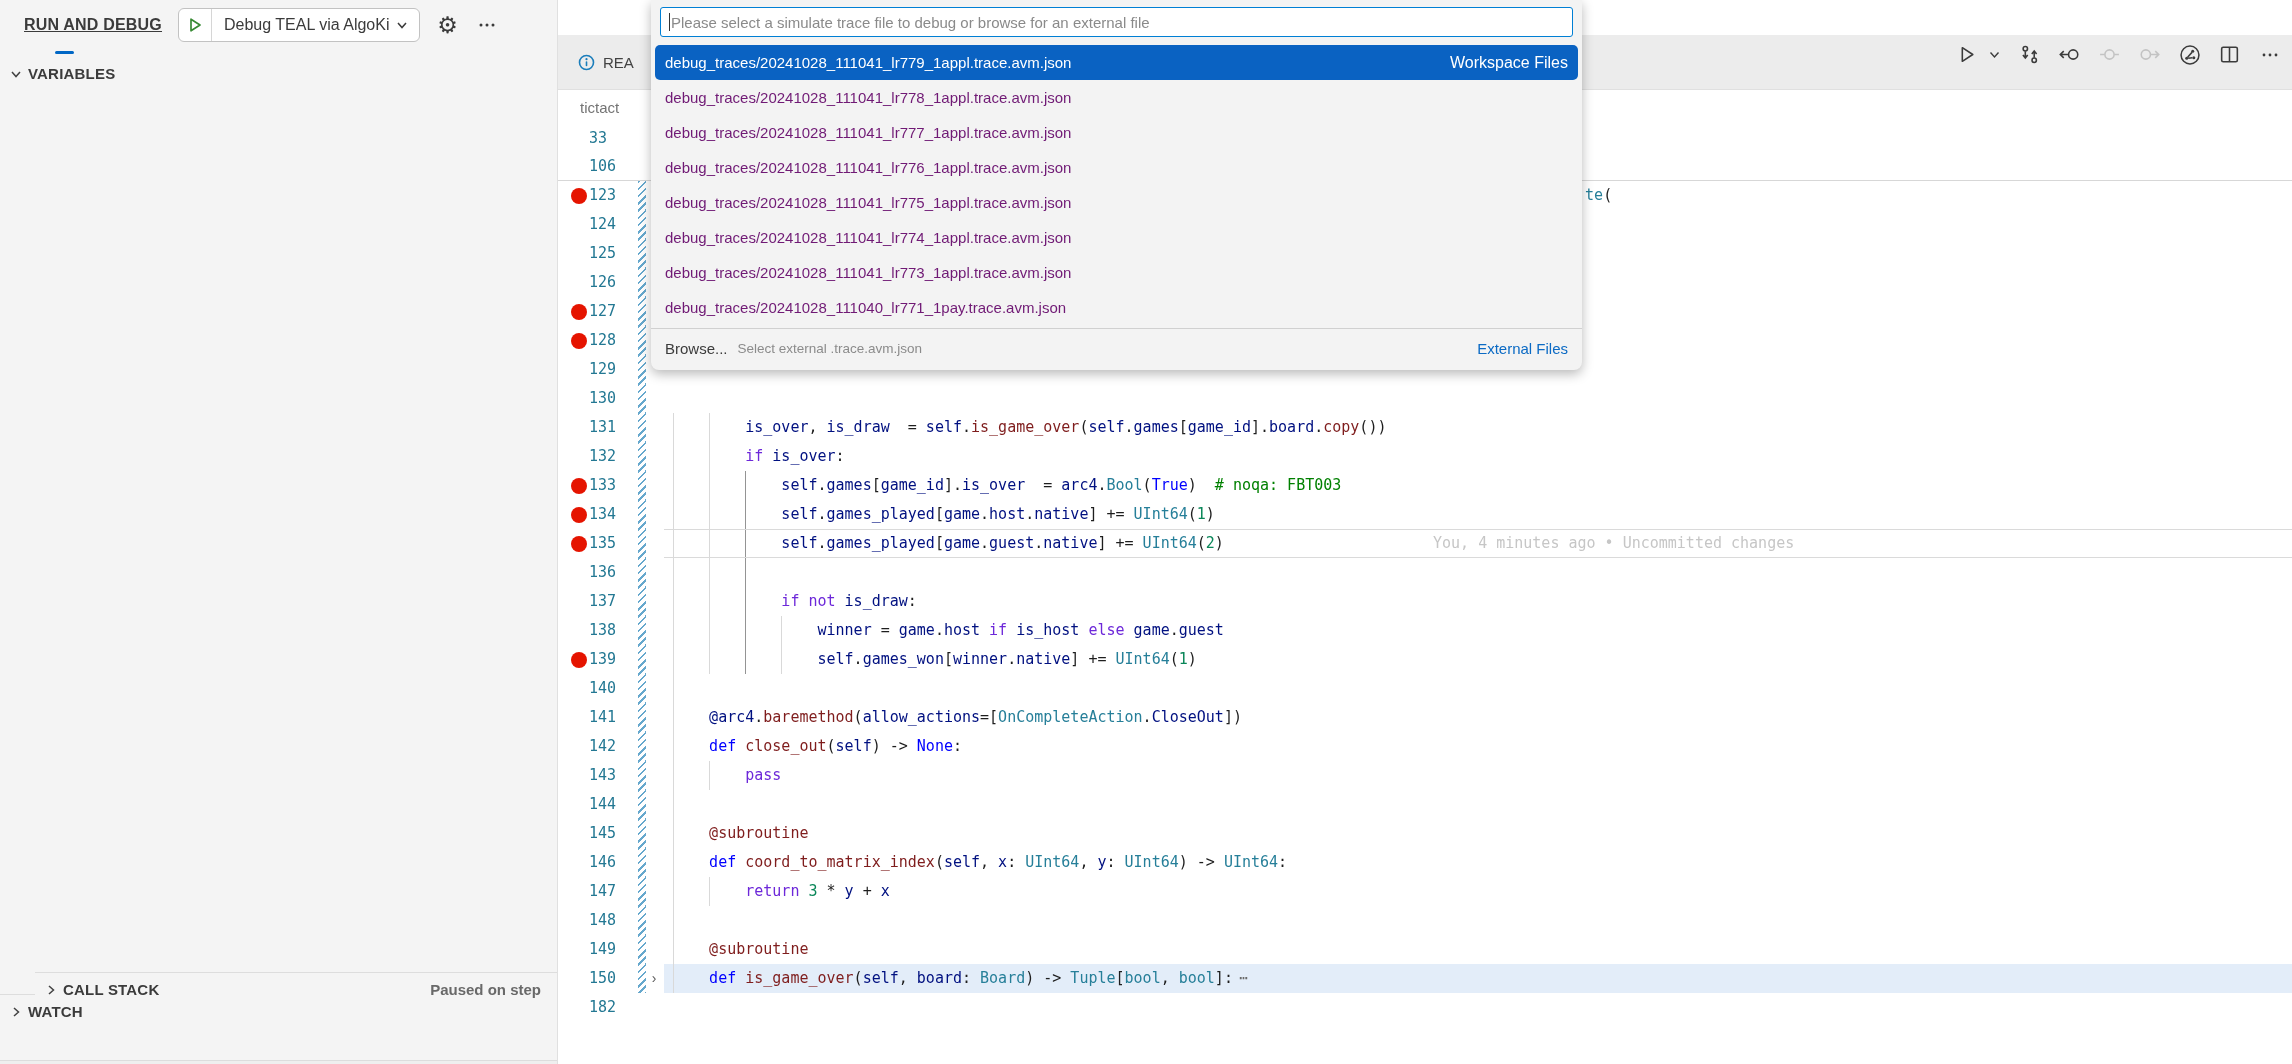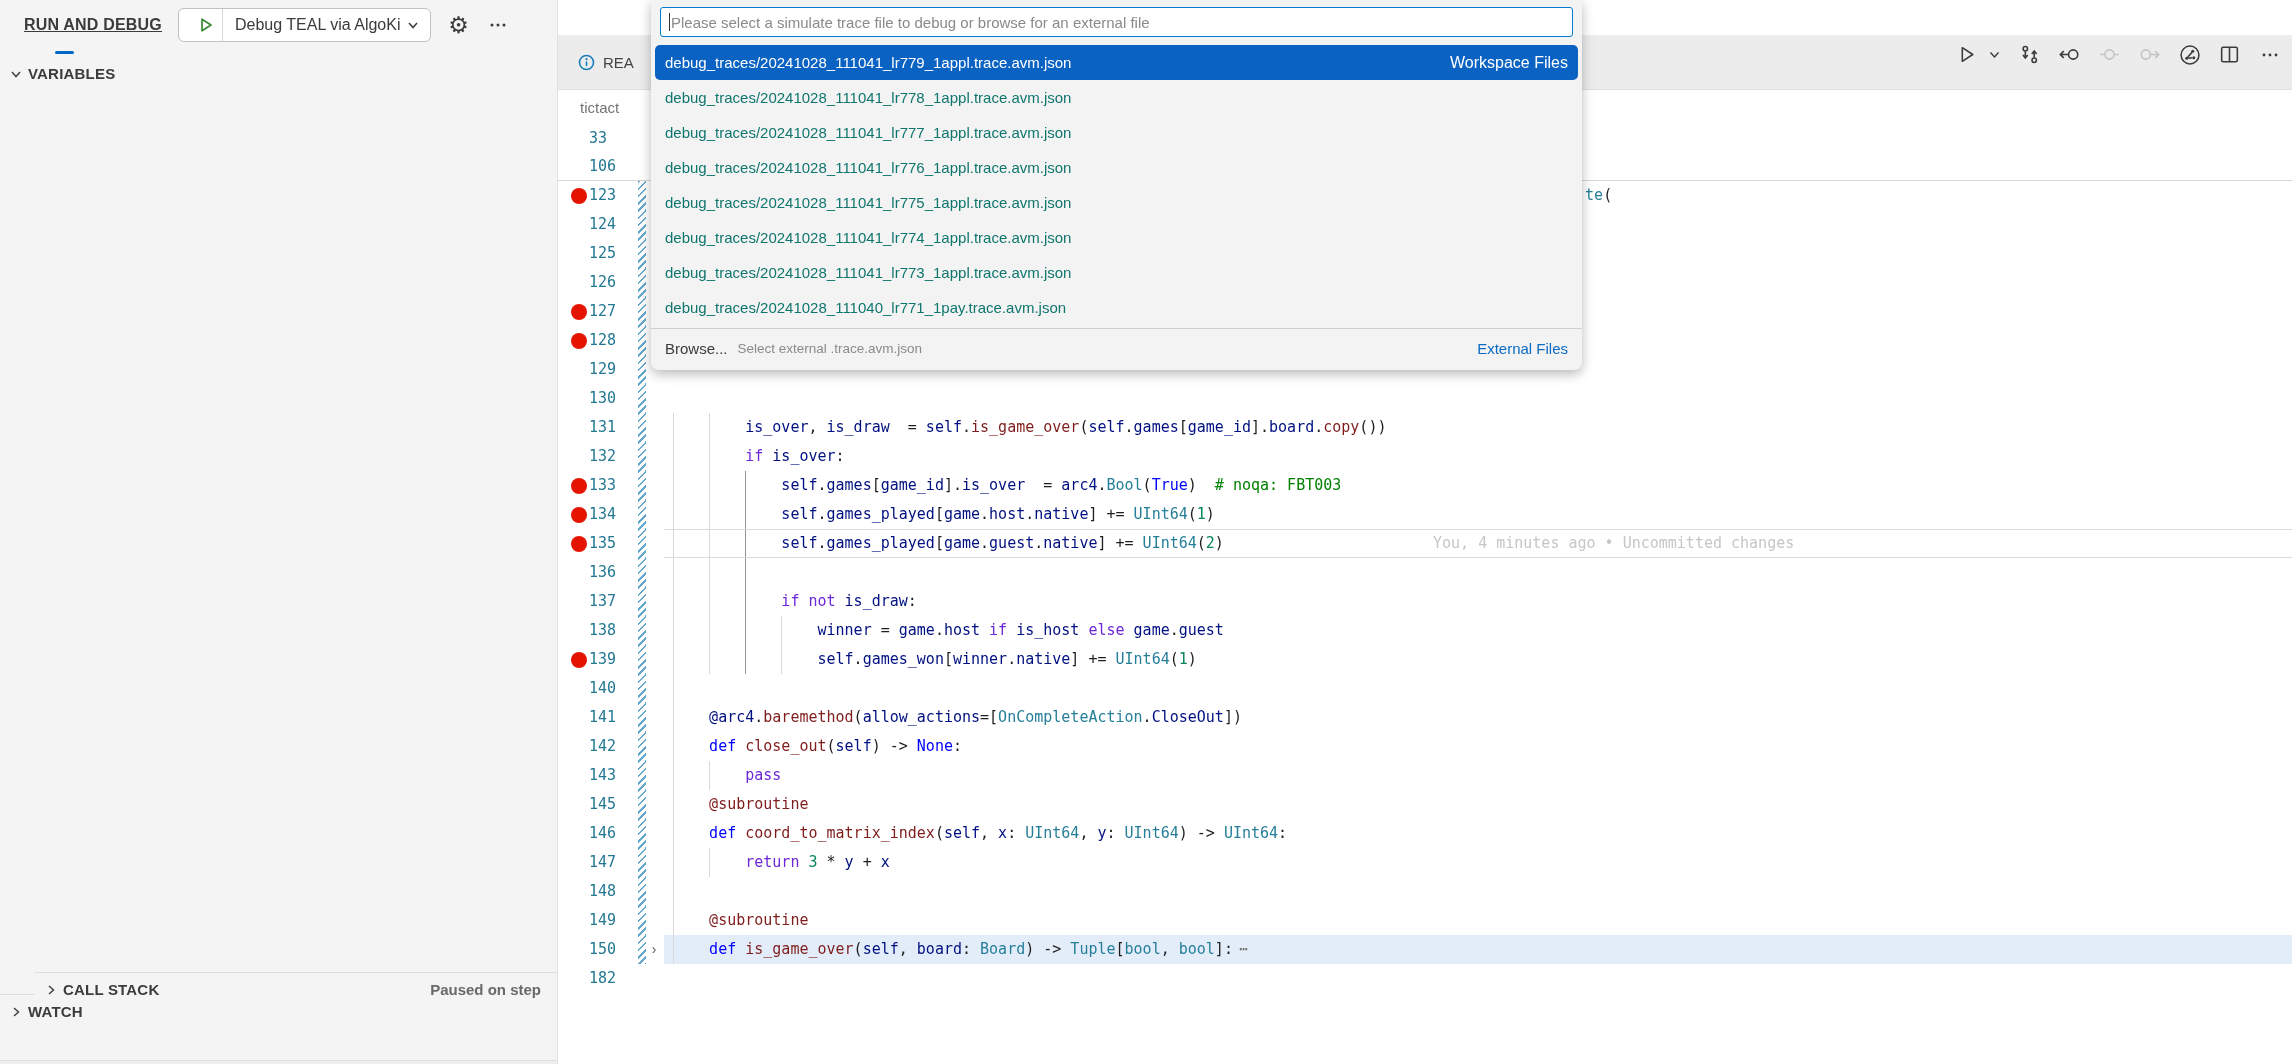--- a/index.html
+++ b/index.html
@@ -5,21 +5,21 @@
   html,body{margin:0;padding:0;}
   body{
     width:2292px;height:1064px;position:relative;overflow:hidden;
     font-family:"Liberation Sans",sans-serif;background:#ffffff;
     -webkit-font-smoothing:antialiased;
   }
   
   .sidebar{position:absolute;left:0;top:0;width:557px;height:1064px;background:#f4f4f4;border-right:1px solid #e0e0e0;}
   .sb-titlerow{display:flex;align-items:center;height:50px;padding:0 10px 0 24px;}
   .sb-title{font-size:16px;font-weight:700;color:#3b3b3b;letter-spacing:.2px;white-space:nowrap;text-decoration:underline;}
-  .launchbar{display:flex;align-items:center;height:32px;margin-left:16px;background:#ffffff;border:1px solid #c2c2c2;border-radius:6px;overflow:hidden;padding-left:11px;}
+  .launchbar{display:flex;align-items:center;height:32px;margin-left:16px;background:#ffffff;border:1px solid #c2c2c2;border-radius:6px;overflow:hidden;}
   .launch-play{display:flex;align-items:center;justify-content:center;width:32px;height:100%;border-right:1px solid #d6d6d6;cursor:pointer;}
   .launch-label{font-size:16px;color:#3b3b3b;padding:0 4px 0 12px;white-space:nowrap;max-width:196px;overflow:hidden;}
   .launch-chev{padding:0 10px 0 2px;display:flex;align-items:center;}
   .sb-iconbtn{margin-left:14px;display:flex;align-items:center;justify-content:center;width:26px;height:26px;color:#3b3b3b;cursor:pointer;}
   .progress-bit{position:absolute;left:55px;top:51px;width:19px;height:3px;background:#0067c5;border-radius:2px;}
   .sb-section{position:absolute;left:0;right:0;display:flex;align-items:center;height:33px;border-top:1px solid #ddd;padding:0 16px 0 8px;background:#f4f4f4;}
   .sb-chev{width:16px;display:flex;align-items:center;justify-content:center;margin-right:4px;color:#424242;}
   .sb-section-label{font-size:15px;font-weight:700;color:#3b3b3b;letter-spacing:.2px;}
   .sb-section-status{margin-left:auto;font-size:15px;font-weight:600;color:#696969;}
   .sb-variables{top:57px;border-top:none;}
@@ -54,21 +54,21 @@
   .curline{position:absolute;left:106px;right:0;top:0;bottom:0;border-top:1px solid #dadada;border-bottom:1px solid #dadada;}
   .crow.folded::before{content:"";position:absolute;left:106px;right:0;top:0;bottom:0;background:#e3edf9;}
   .blame{position:absolute;left:875px;top:0;font-family:"DejaVu Sans Mono",monospace;font-size:15px;color:#c6c6c6;z-index:1;}
   
   .quickpick{position:absolute;left:651px;top:0;width:931px;background:#f3f3f3;z-index:30;
     border-radius:0 0 8px 8px;box-shadow:0 4px 12px rgba(0,0,0,.28);padding-bottom:5px;}
   .qp-inputwrap{padding:7px 9px 8px 9px;}
   .qp-input{position:relative;display:flex;align-items:center;height:28px;background:#fff;border:1.5px solid #007fd4;border-radius:3px;padding:0 8px;}
   .qp-caret{width:1px;height:18px;background:#333;margin-right:1px;}
   .qp-placeholder{font-size:15px;color:#8a8a8a;white-space:nowrap;overflow:hidden;}
-  .qp-item{display:flex;align-items:center;height:35px;padding:0 14px;font-size:15px;color:#0f766e;cursor:pointer;white-space:nowrap;}
+  .qp-item{display:flex;align-items:center;height:35px;padding:0 14px;font-size:15px;color:#701a75;cursor:pointer;white-space:nowrap;}
   .qp-item.selected{background:#0a62c2;color:#ffffff;margin:0 4px;padding:0 10px;border-radius:5px;}
   .qp-item .qp-group{margin-left:auto;font-size:16px;}
   .qp-item.selected .qp-group{color:#fff;}
   .qp-sep{border-top:1px solid #d0d0d0;margin:3px 0 2px 0;}
   .qp-browse{display:flex;align-items:center;height:34px;padding:0 14px;font-size:15px;color:#3b3b3b;cursor:pointer;}
   .qp-browse-desc{margin-left:10px;font-size:13.5px;color:#8b8b8b;}
   .qp-browse-group{margin-left:auto;color:#0b6ac4;font-size:15px;}
   svg{display:block;}
 </style>
 </head>
@@ -405,20 +405,28 @@
           <span class="guide" style="left: 151.12px;"></span>
           <div class="gutter">
             <span class="lnum">143</span>
             <span class="hatch"></span>
           </div>
           <pre class="code"><span class="gaptk" style="width: 8ch;"></span><span class="tk-k">pass</span></pre>
         </div>
         <div class="crow">
           <span class="guide" style="left: 115px;"></span>
           <div class="gutter">
+            <span class="lnum">144</span>
+            <span class="hatch"></span>
+          </div>
+          <pre class="code"></pre>
+        </div>
+        <div class="crow">
+          <span class="guide" style="left: 115px;"></span>
+          <div class="gutter">
             <span class="lnum">145</span>
             <span class="hatch"></span>
           </div>
           <pre class="code"><span class="gaptk" style="width: 4ch;"></span><span class="tk-f">@subroutine</span></pre>
         </div>
         <div class="crow">
           <span class="guide" style="left: 115px;"></span>
           <div class="gutter">
             <span class="lnum">146</span>
             <span class="hatch"></span>

